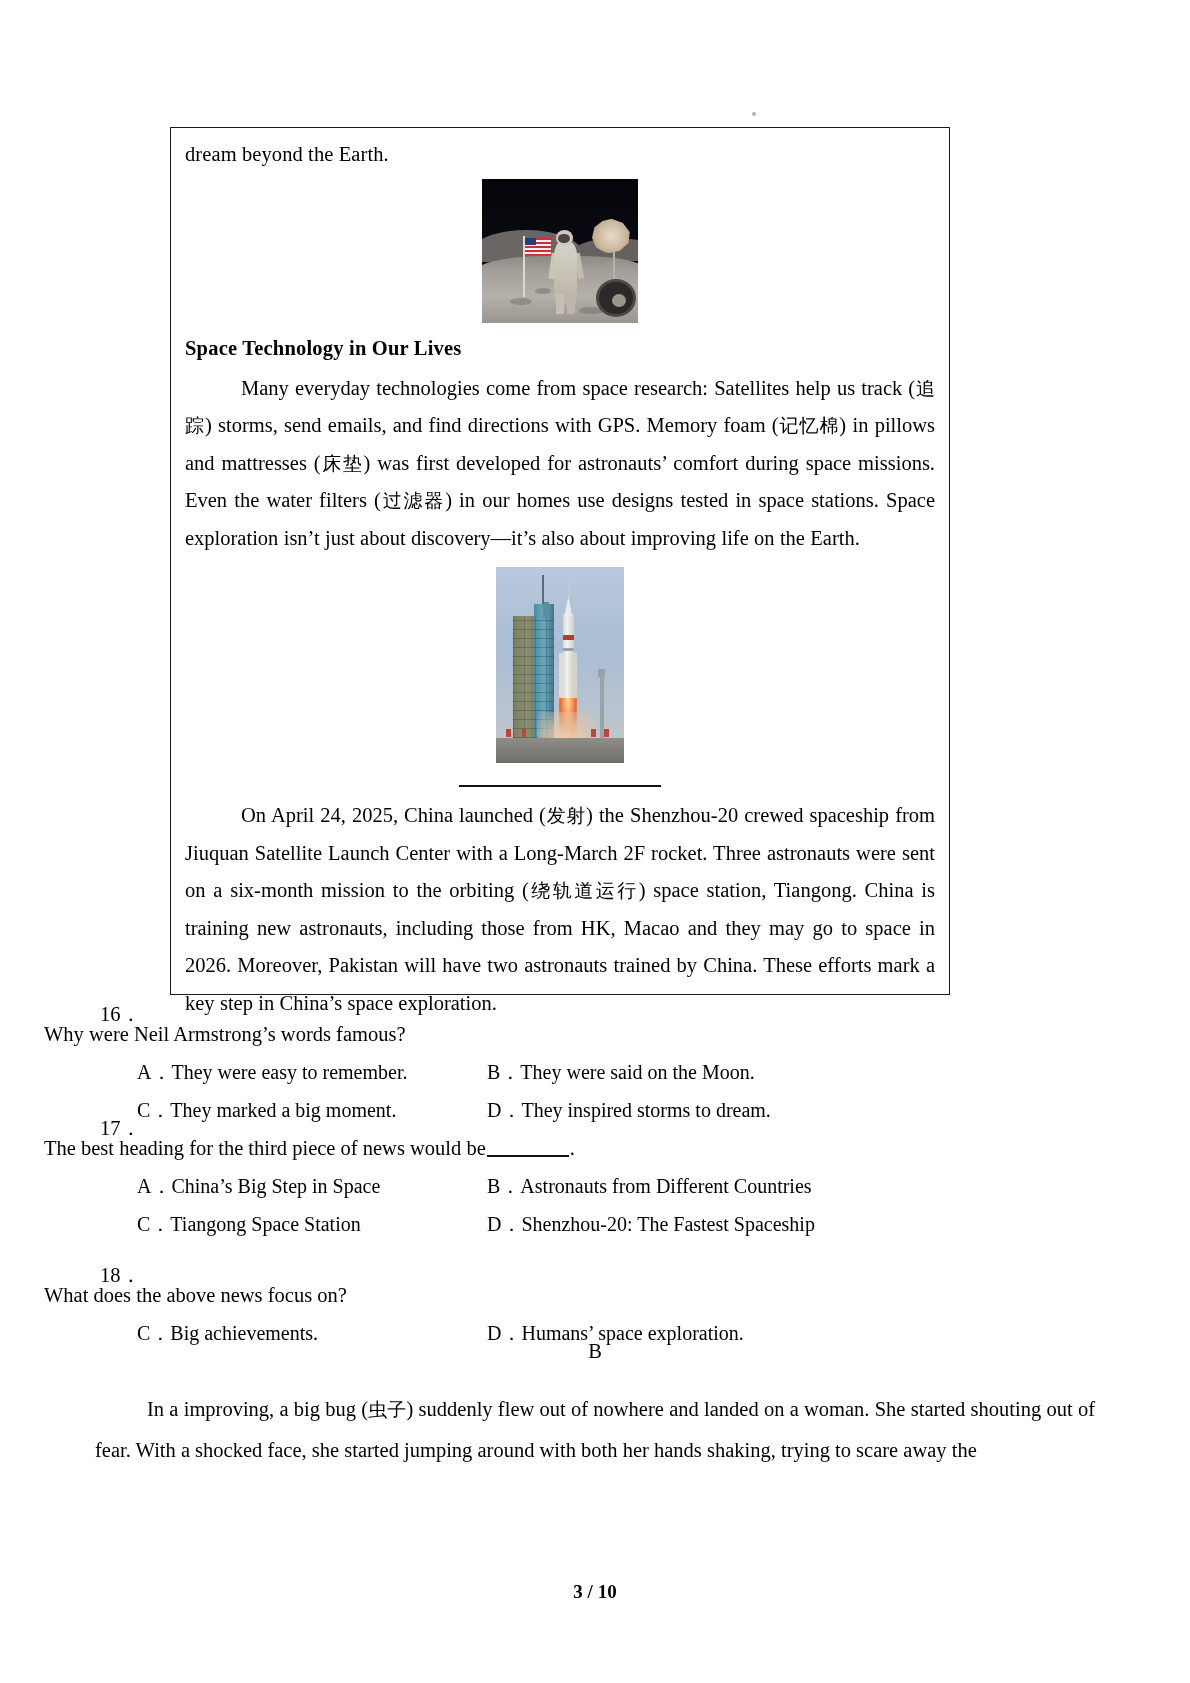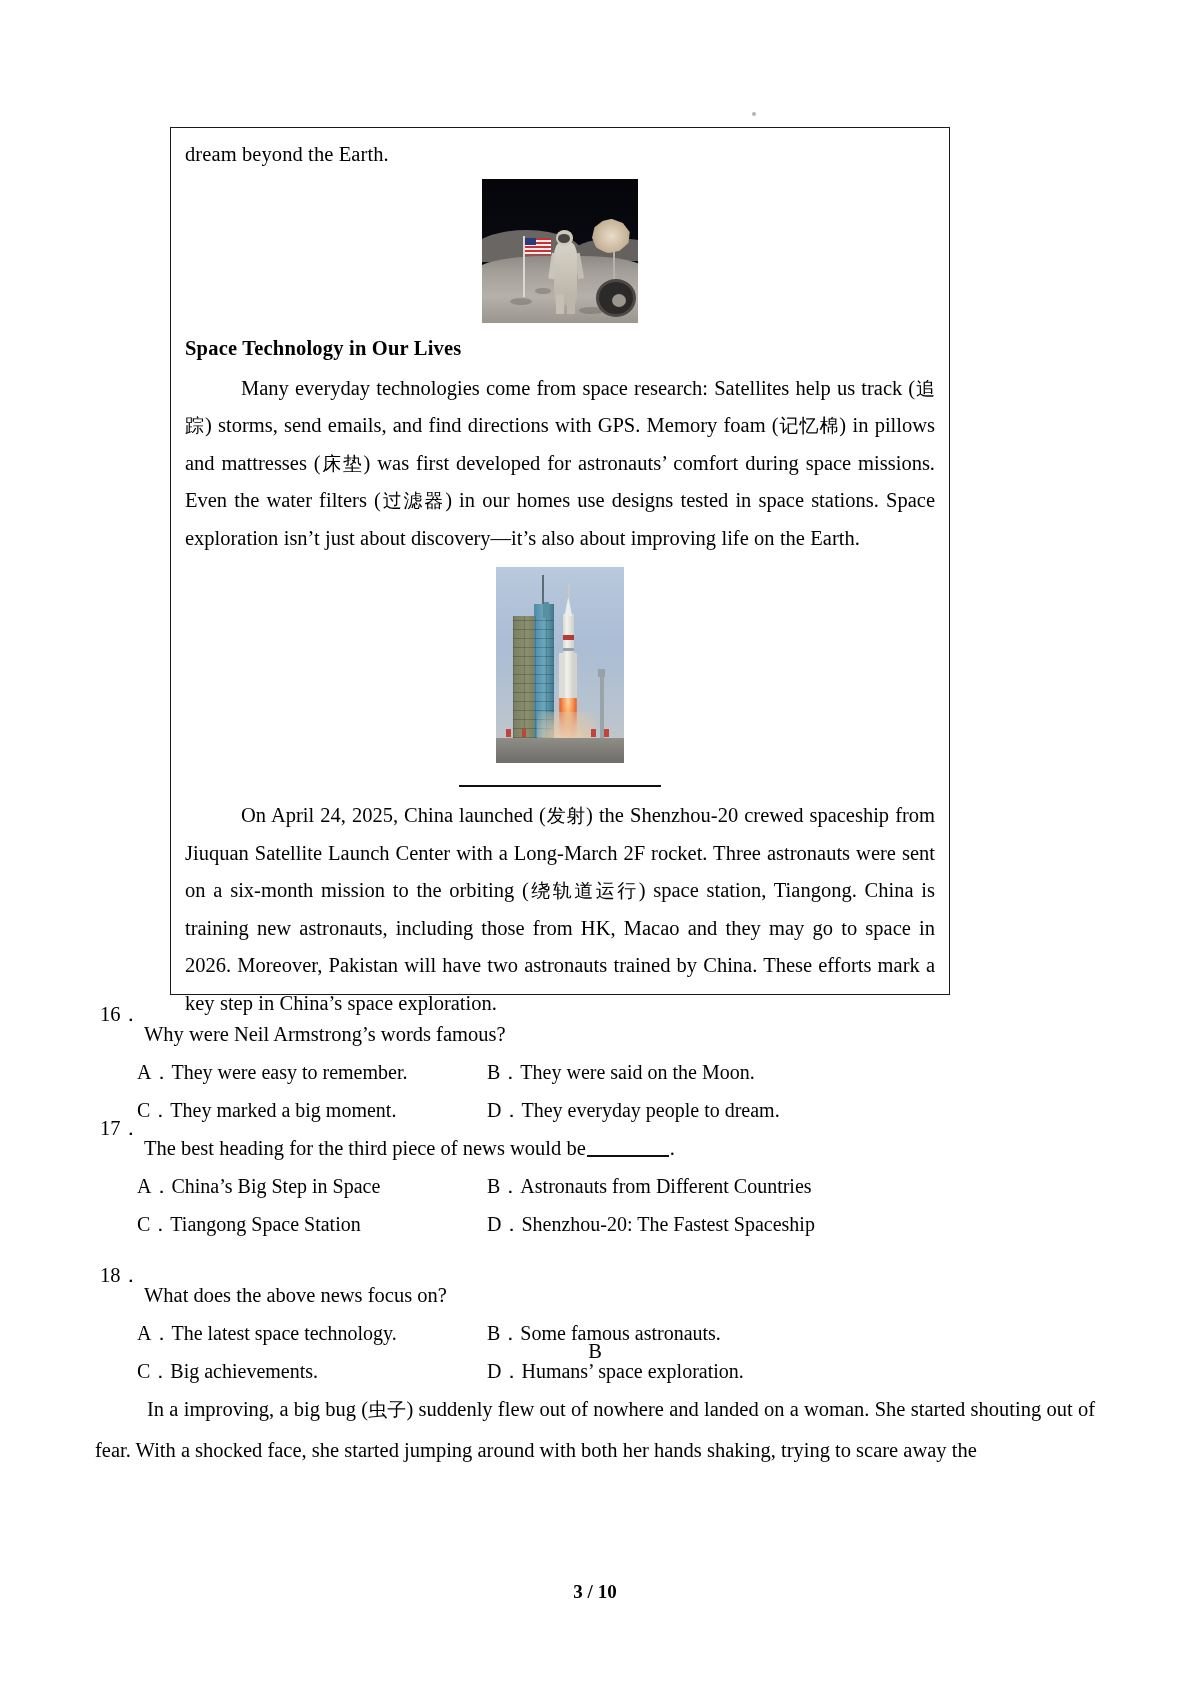--- a/index.html
+++ b/index.html
@@ -98,21 +98,20 @@
     height: 0;
     border-top: 2.4px solid #111;
     margin: 22px auto 0 auto;
   }
 
   
   .q-block { position: absolute; left: 0; width: 1190px; }
   .q-line {
     font-size: 20.5px;
     line-height: 38px;
-    padding-left: 100px;
     position: relative;
   }
   .q-num {
     position: absolute;
     left: 100px;
     top: 0;
     width: 44px;
   }
   .q-text { display: inline-block; margin-left: 44px; margin-top: 20px; }
 
@@ -349,21 +348,21 @@
     <div class="q-line">
       <span class="q-num">16．</span>
       <span class="q-text">Why were Neil Armstrong’s words famous?</span>
     </div>
     <div class="opt-row">
       <span class="opt opt-a"><span class="lab">A．</span><span>They were easy to remember.</span></span>
       <span class="opt opt-b"><span class="lab">B．</span><span>They were said on the Moon.</span></span>
     </div>
     <div class="opt-row">
       <span class="opt opt-a"><span class="lab">C．</span><span>They marked a big moment.</span></span>
-      <span class="opt opt-b"><span class="lab">D．</span><span>They everyday people to dream.</span></span>
+      <span class="opt opt-b"><span class="lab">D．</span><span>They inspired storms to dream.</span></span>
     </div>
   </div>
 
   <div class="q-block" style="top:1109px;">
     <div class="q-line">
       <span class="q-num">17．</span>
       <span class="q-text"><span>The best heading for the third piece of news would be</span><span class="inline-blank"></span><span>.</span></span>
     </div>
     <div class="opt-row">
       <span class="opt opt-a"><span class="lab">A．</span><span>China’s Big Step in Space</span></span>
@@ -374,24 +373,20 @@
       <span class="opt opt-b"><span class="lab">D．</span><span>Shenzhou-20: The Fastest Spaceship</span></span>
     </div>
   </div>
 
   <div class="q-block" style="top:1256px;">
     <div class="q-line">
       <span class="q-num">18．</span>
       <span class="q-text">What does the above news focus on?</span>
     </div>
     <div class="opt-row">
-      <span class="opt opt-a"><span class="lab">A．</span><span>The latest space technology.</span></span>
-      <span class="opt opt-b"><span class="lab">B．</span><span>Some famous astronauts.</span></span>
-    </div>
-    <div class="opt-row">
       <span class="opt opt-a"><span class="lab">C．</span><span>Big achievements.</span></span>
       <span class="opt opt-b"><span class="lab">D．</span><span>Humans’ space exploration.</span></span>
     </div>
   </div>
 
   <div class="section-letter" style="position:absolute; top:1333px; left:0; width:1190px;">B</div>
 
   <p class="free-para" style="top:1368px;"><span>In a improving, a big bug (</span><span class="cn">虫子</span><span>) suddenly flew out of nowhere and landed on a woman. She started shouting out of fear. With a shocked face, she started jumping around with both her hands shaking, trying to scare away the</span></p>
 
   <div class="footer">3 / 10</div>

